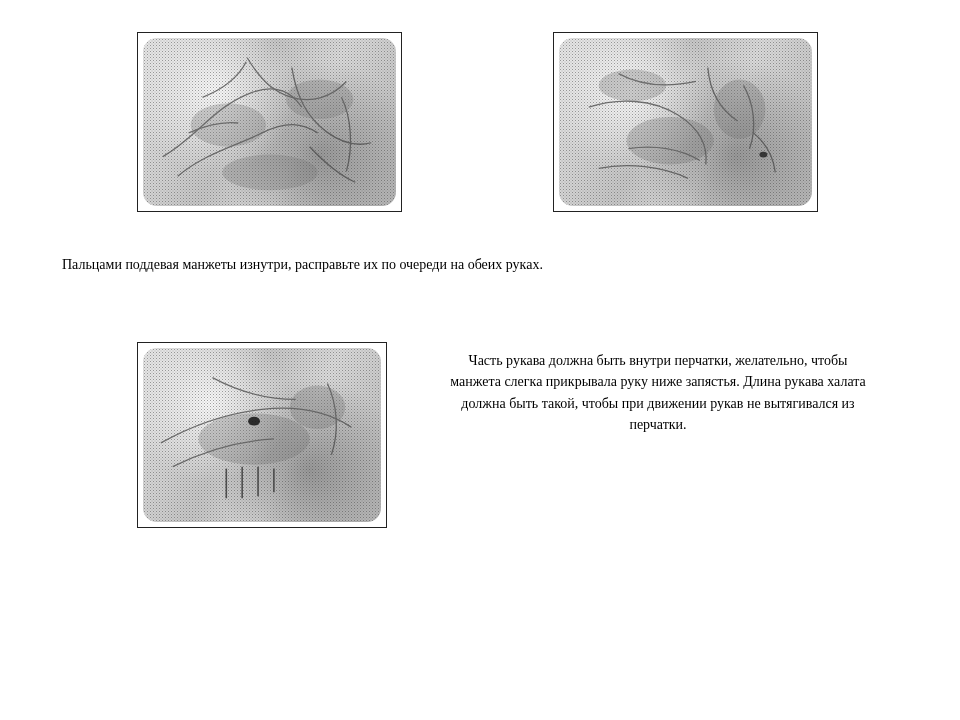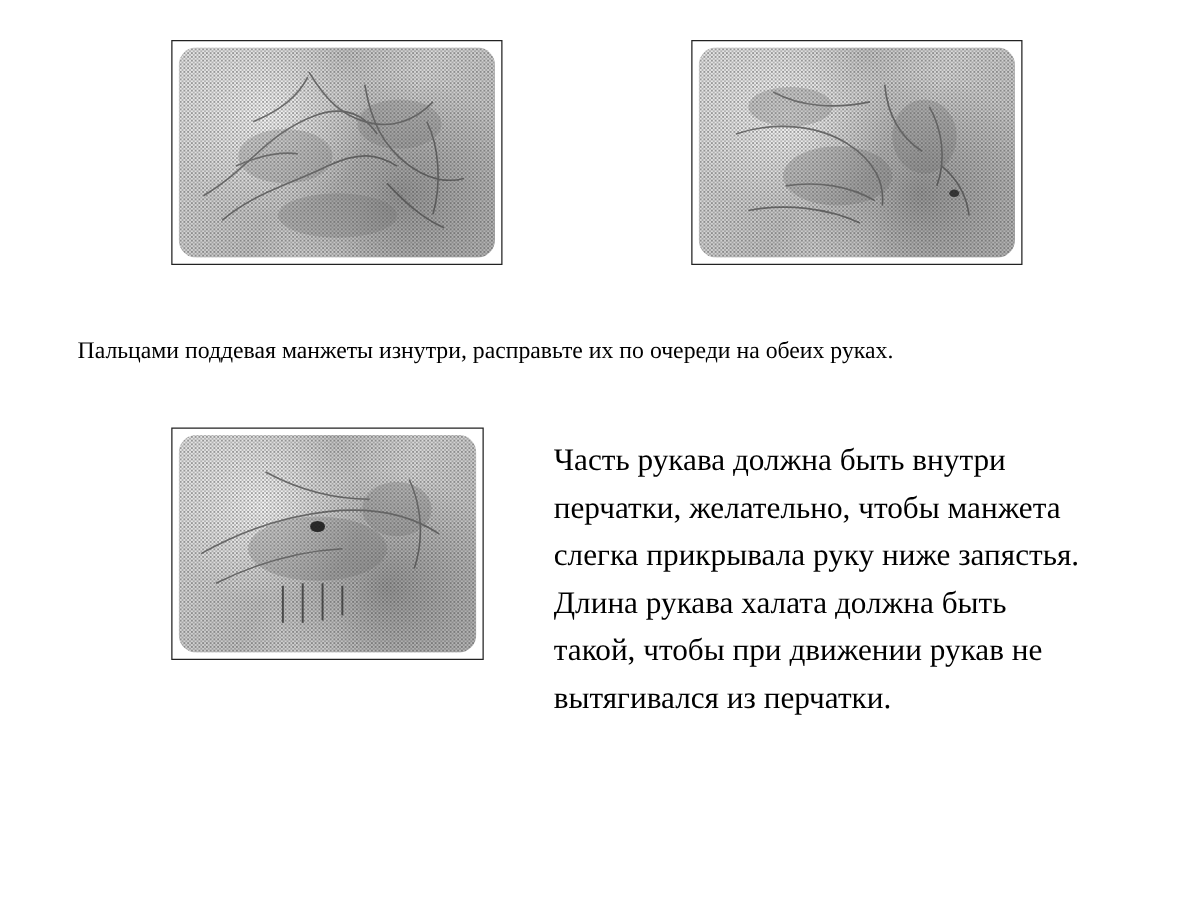--- a/index.html
+++ b/index.html
@@ -62,34 +62,35 @@
   .photo-inner .strokes svg { width: 100%; height: 100%; display: block; }
 
   #photo-top-left   { left: 137px; top: 32px;  width: 265px; height: 180px; }
   #photo-top-right  { left: 553px; top: 32px;  width: 265px; height: 180px; }
   #photo-bottom-left{ left: 137px; top: 342px; width: 250px; height: 186px; }
 
   
   .caption-wide {
     position: absolute;
     left: 62px;
-    top: 268px;
+    top: 256px;
     width: 840px;
-    font-size: 19px;
+    font-size: 14px;
     line-height: 1.35;
     white-space: nowrap;
   }
 
   .caption-side {
     position: absolute;
     left: 443px;
     top: 350px;
     width: 430px;
-    font-size: 25px;
+    font-size: 14px;
     line-height: 1.52;
+    text-align: center;
   }
   .caption-side p { margin: 0; }
 </style>
 </head>
 <body>
 
 <div class="slide">
 
   <div class="photo-frame" id="photo-top-left">
     <div class="photo-inner">

